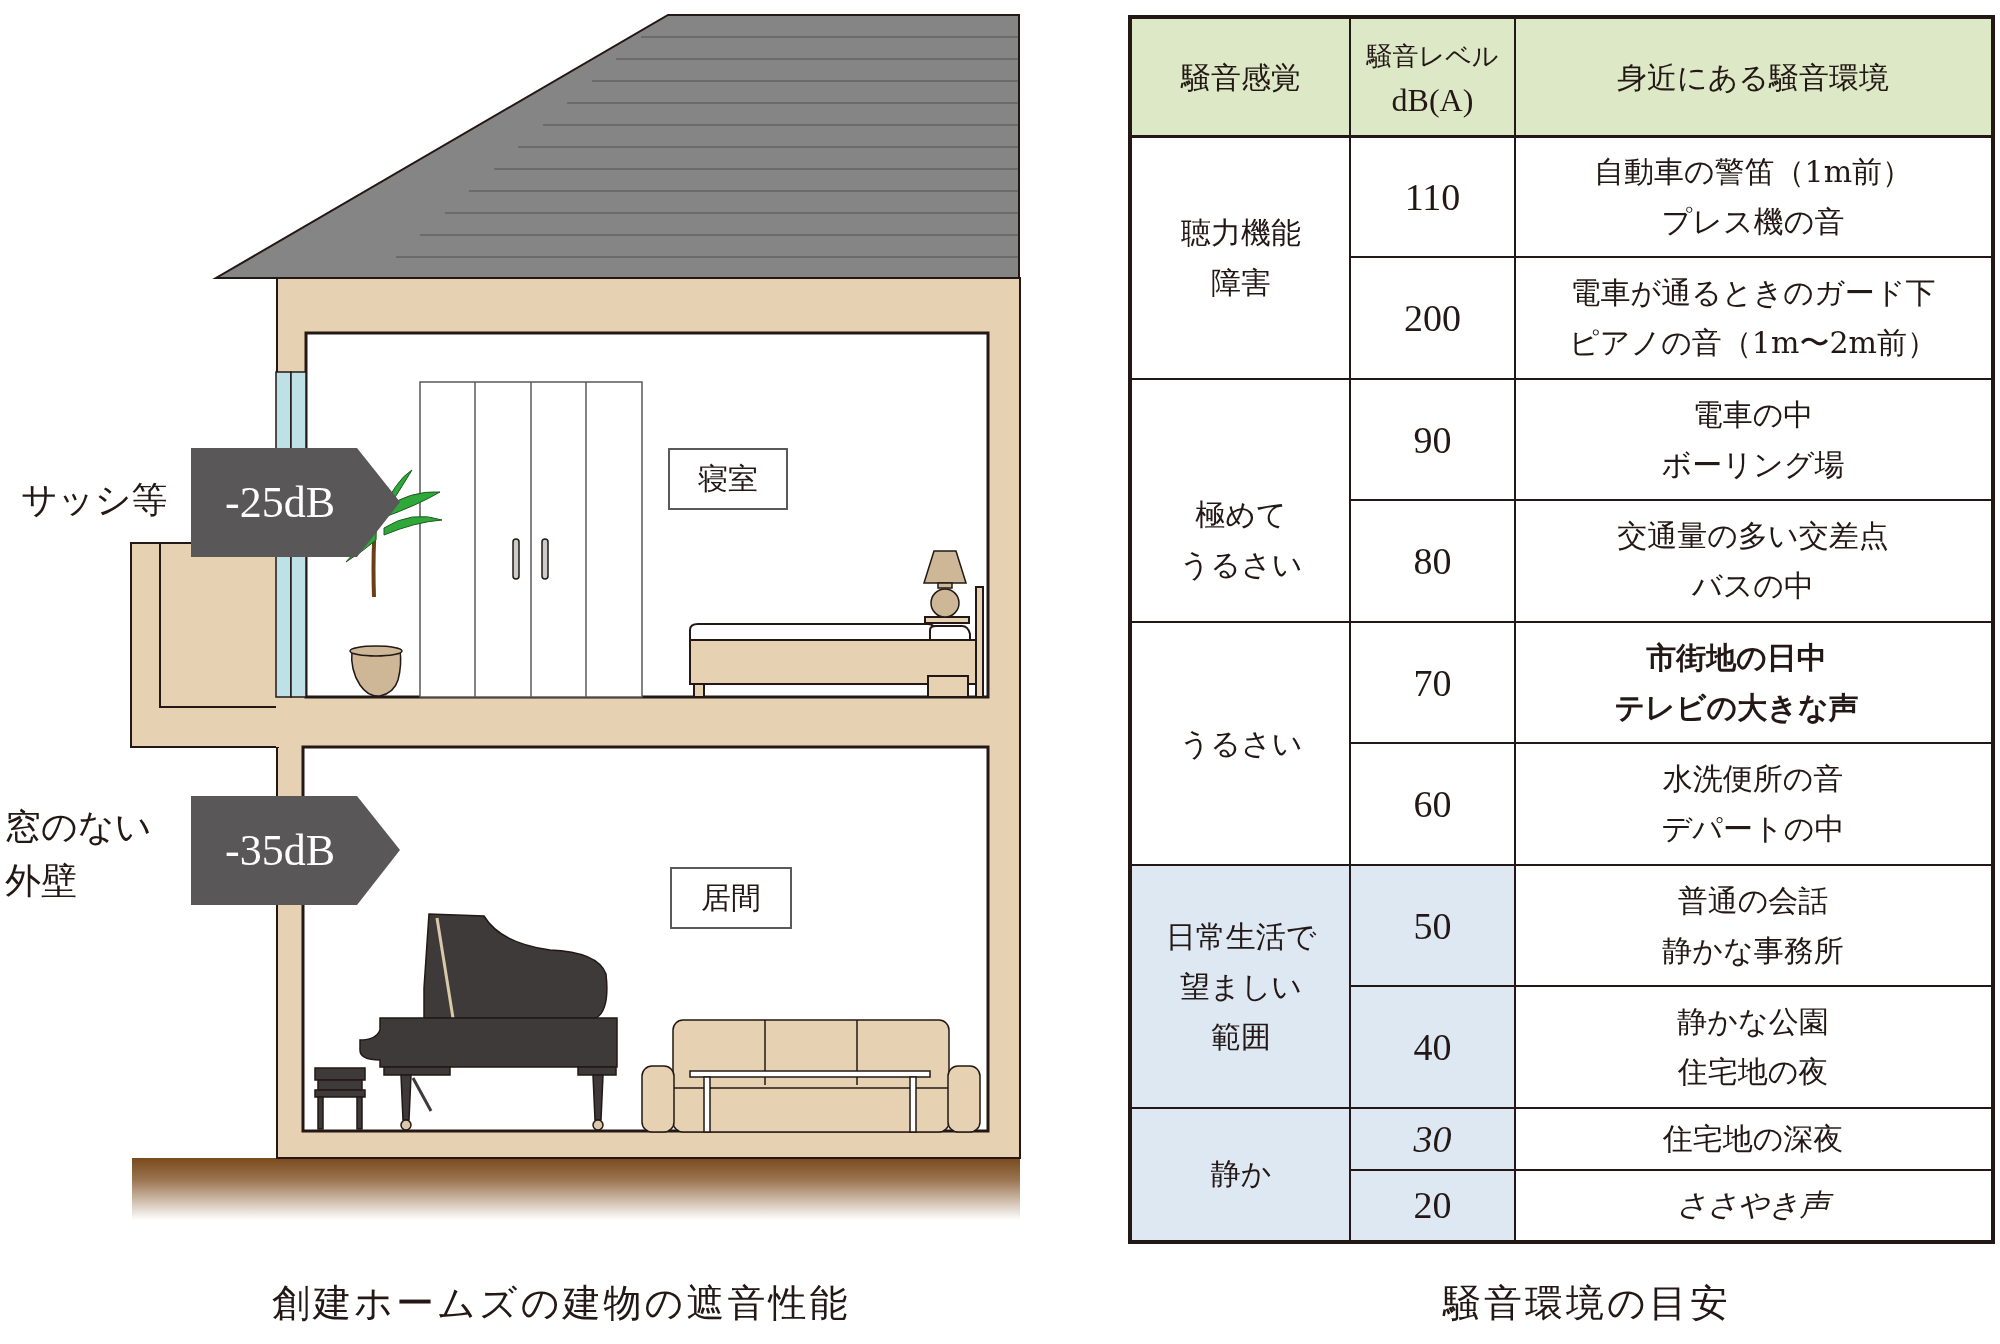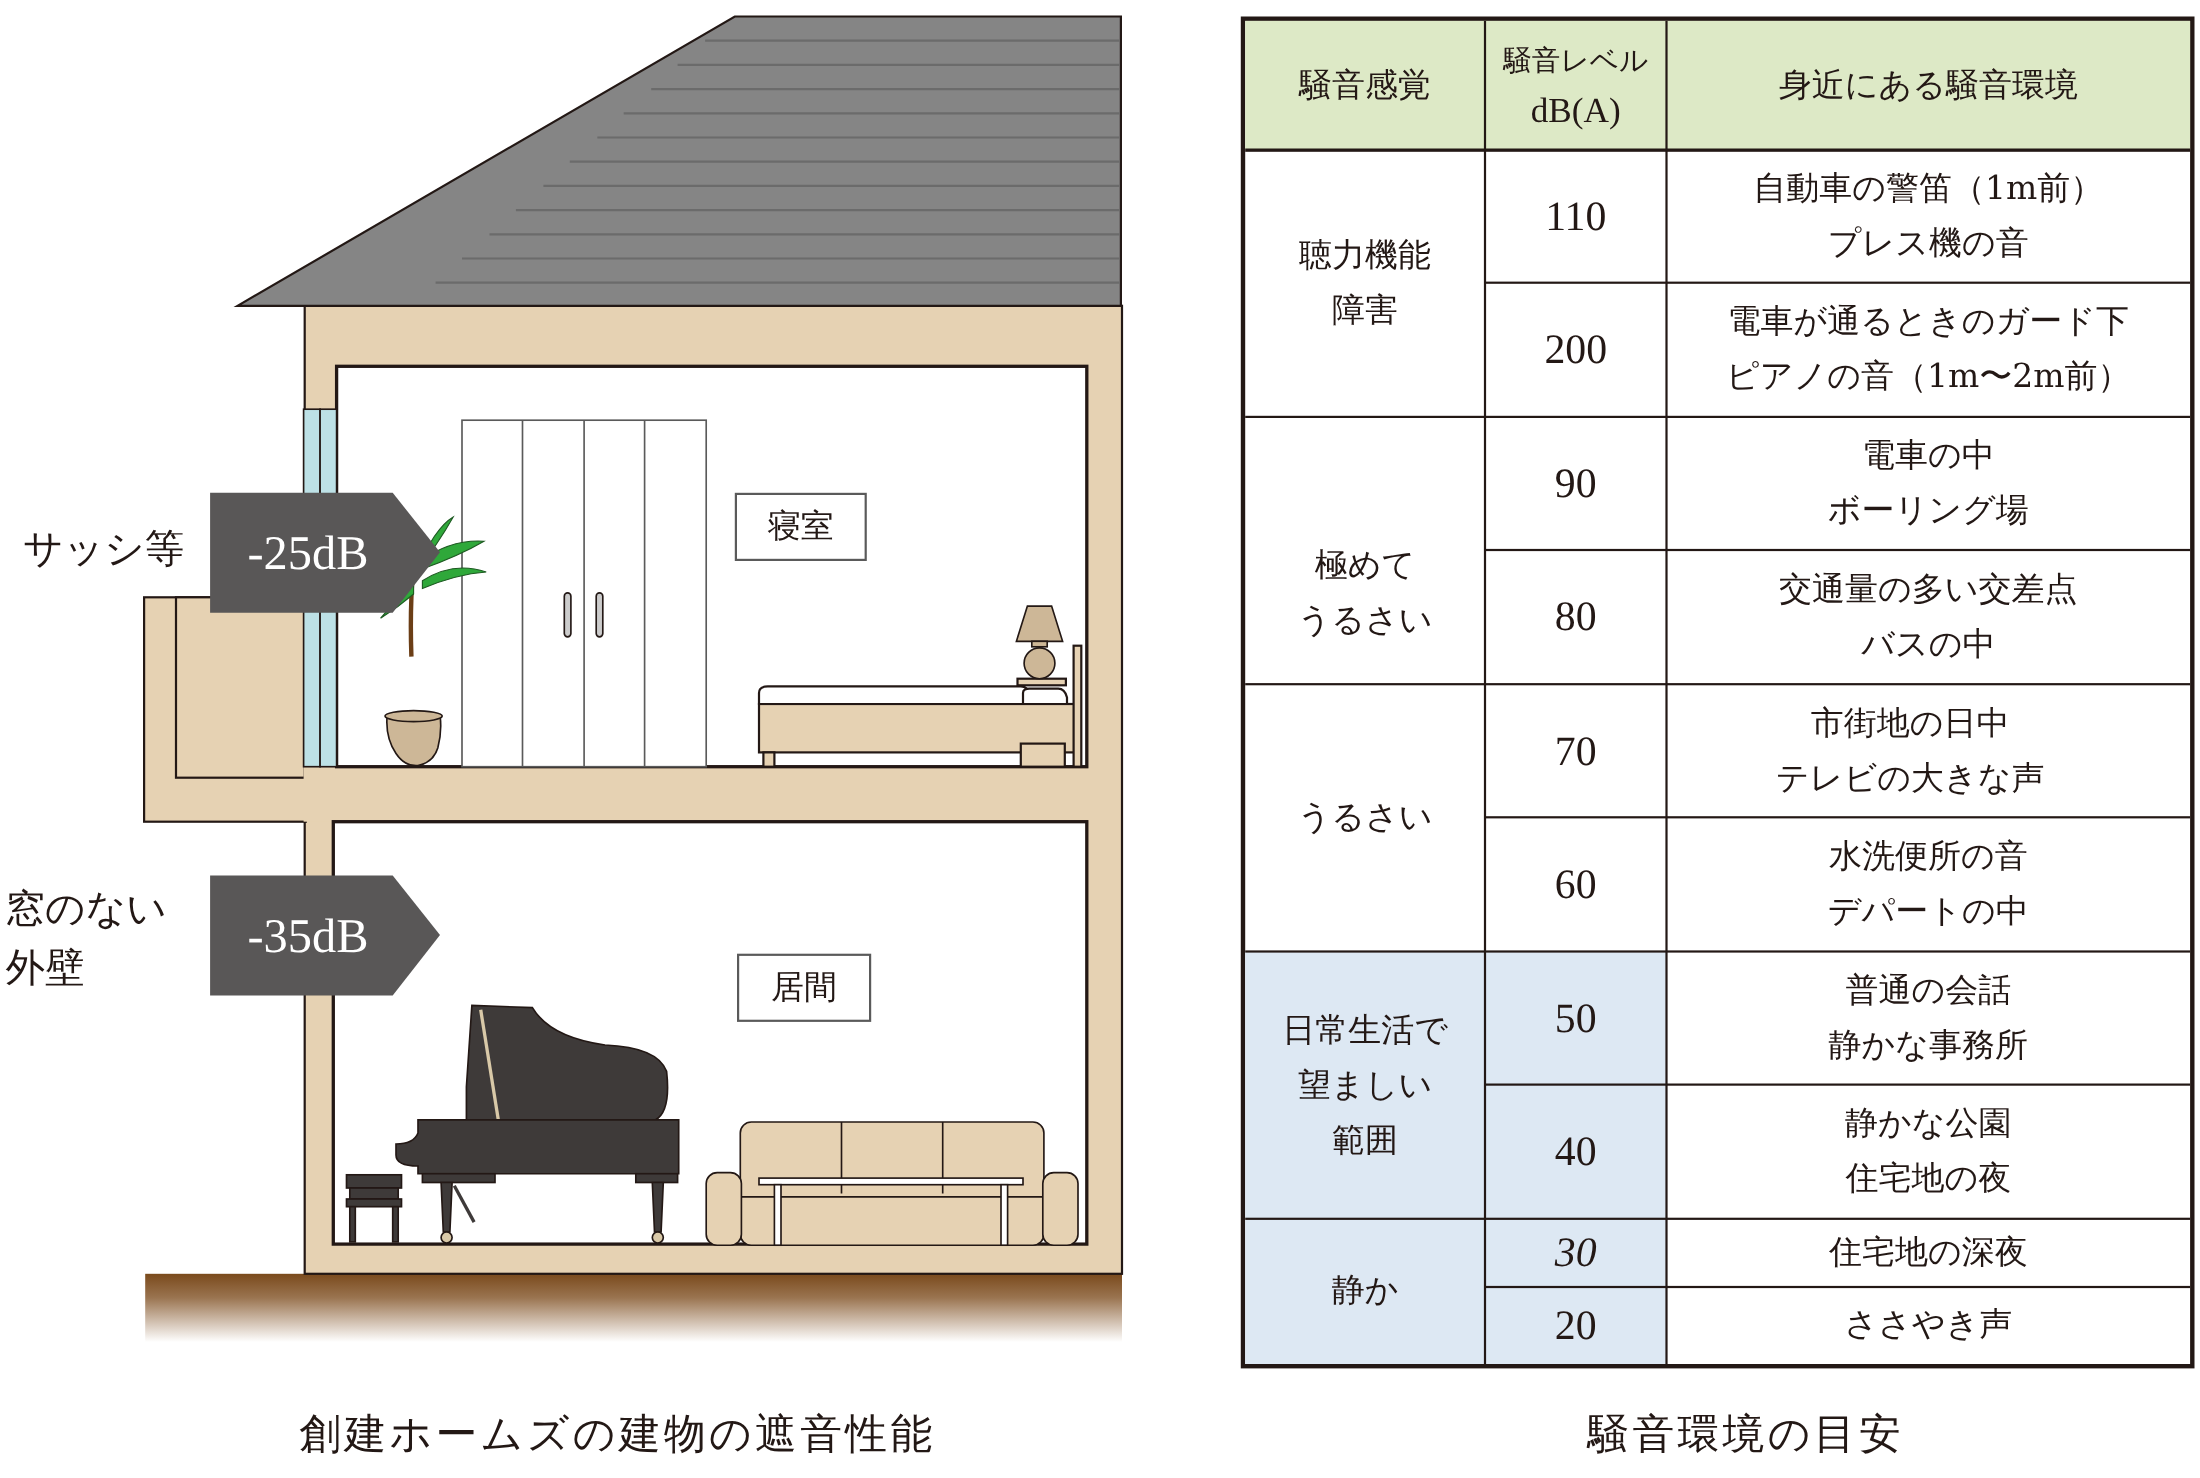--- a/index.html
+++ b/index.html
@@ -201,30 +201,30 @@
   <div class="cell num" style="left:218px; top:1151px; width:165px; height:70px;">20</div>
 
   <div class="cell two" style="left:383px; top:117px; width:476px; height:121px;">自動車の警笛（1m前）
 プレス機の音</div>
   <div class="cell two" style="left:383px; top:238px; width:476px; height:122px;">電車が通るときのガード下
 ピアノの音（1m〜2m前）</div>
   <div class="cell two" style="left:383px; top:481px; width:476px; height:122px;">交通量の多い交差点
 バスの中</div>
   <div class="cell two" style="left:383px; top:360px; width:476px; height:121px;">電車の中
 ボーリング場</div>
-  <div class="cell two" style="left:383px; top:603px; width:443px; height:121px;">市街地の日中
+  <div class="cell two" style="left:383px; top:603px; width:443px; height:121px;font-weight:bold;">市街地の日中
 テレビの大きな声</div>
   <div class="cell two" style="left:383px; top:724px; width:476px; height:122px;">水洗便所の音
 デパートの中</div>
   <div class="cell two" style="left:383px; top:846px; width:476px; height:121px;">普通の会話
 静かな事務所</div>
   <div class="cell two" style="left:383px; top:967px; width:476px; height:122px;">静かな公園
 住宅地の夜</div>
   <div class="cell two" style="left:383px; top:1089px; width:476px; height:62px;">住宅地の深夜</div>
-  <div class="cell two" style="left:383px; top:1151px; width:476px; height:70px;">ささやき声</div>
+  <div class="cell two" style="left:383px; top:1151px; width:476px; height:70px;font-style:italic;">ささやき声</div>
 
   <div class="vline" style="left:217px; top:0; height:1221px;"></div>
   <div class="vline" style="left:382px; top:0; height:1221px;"></div>
   <div class="hline thick" style="left:0; top:116px; width:859px;"></div>
   <div class="hline" style="left:218px; top:237px; width:641px;"></div>
   <div class="hline" style="left:0; top:359px; width:859px;"></div>
   <div class="hline" style="left:218px; top:480px; width:641px;"></div>
   <div class="hline" style="left:0; top:602px; width:859px;"></div>
   <div class="hline" style="left:218px; top:723px; width:641px;"></div>
   <div class="hline" style="left:0; top:845px; width:859px;"></div>

